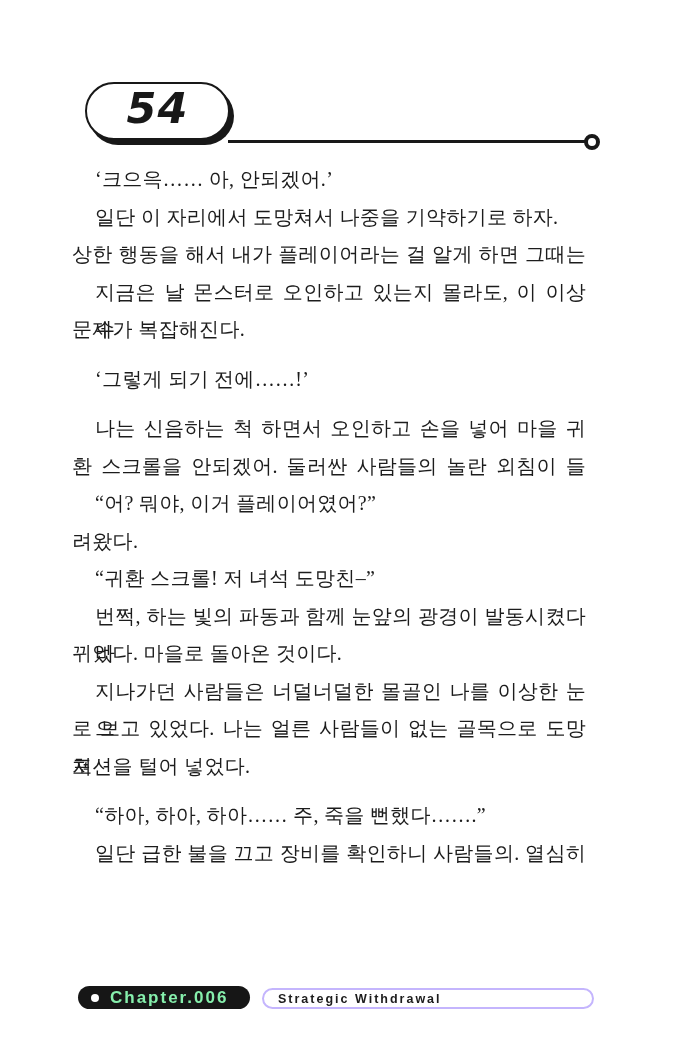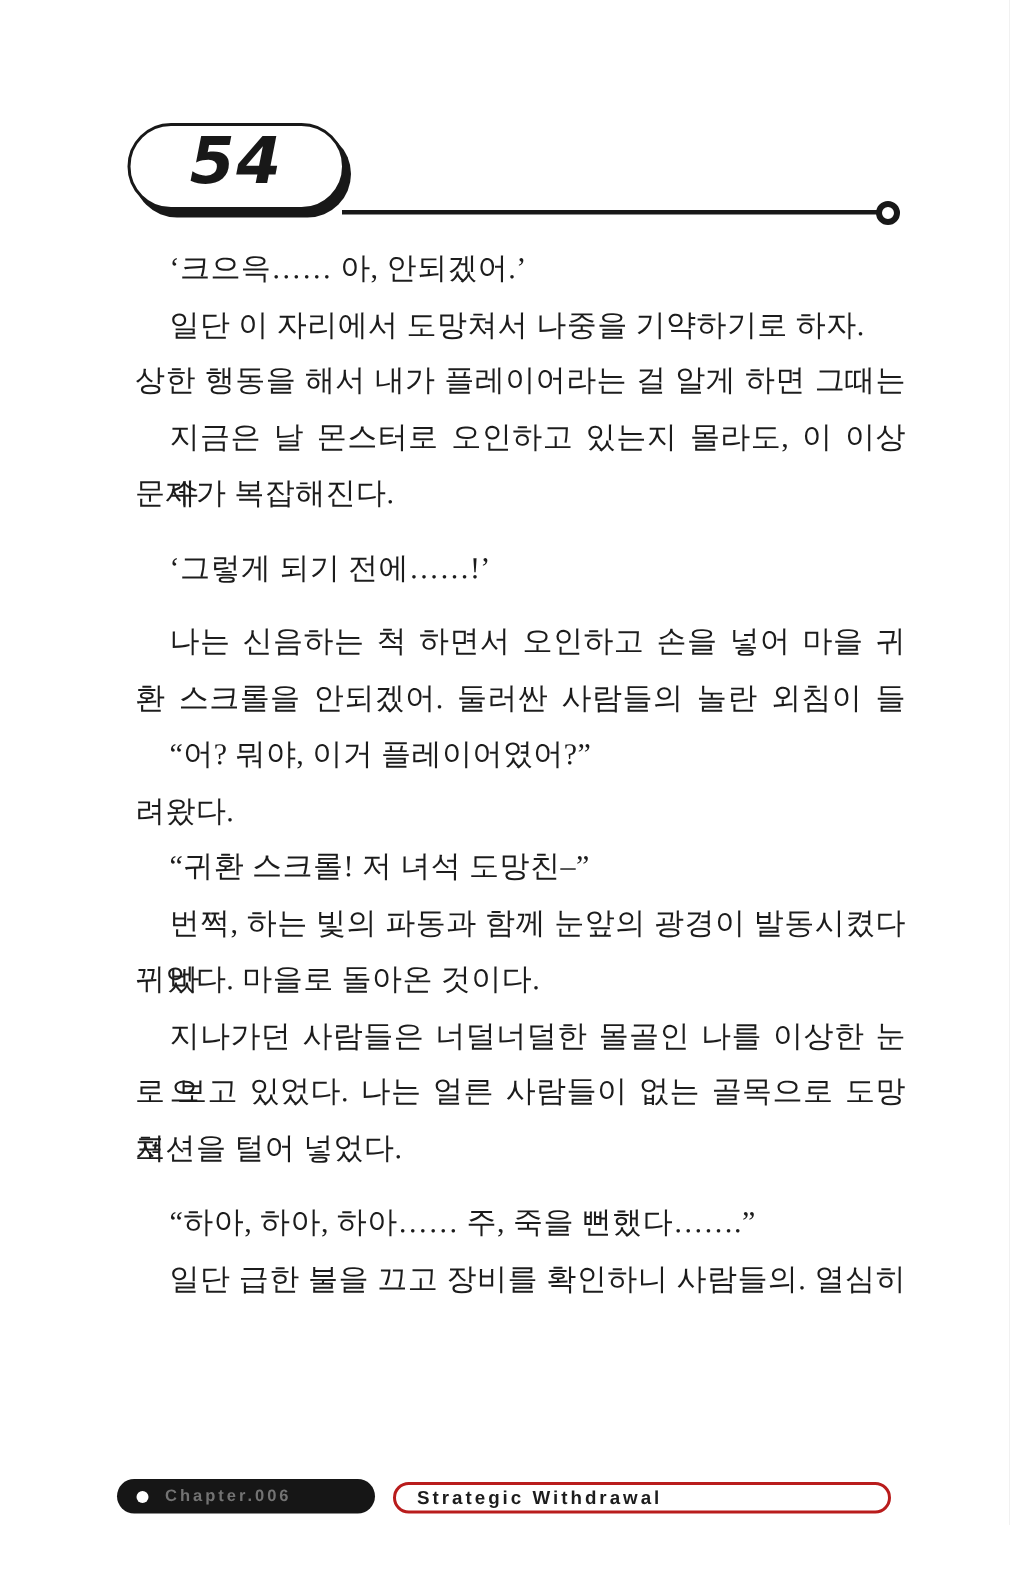--- a/index.html
+++ b/index.html
@@ -49,21 +49,21 @@
     width: 16px; height: 16px;
     border: 4.5px solid #181818;
     border-radius: 50%;
     background: #ffffff;
     z-index: 1;
   }
 
   
   .body-text {
     position: absolute;
-    left: 90px; top: 161px;
+    left: 72px; top: 161px;
     width: 514px;
   }
   .line {
     font-size: 20px;
     line-height: 37.5px;
     height: 37.5px;
     white-space: nowrap;
     letter-spacing: 0.3px;
     color: #1c1c1c;
   }
@@ -87,32 +87,32 @@
   .footer-dot {
     width: 8px; height: 8px;
     border-radius: 50%;
     background: #ffffff;
     margin-left: 13px;
     flex: 0 0 auto;
   }
   .footer-chapter-label {
     font-family: "Liberation Sans", sans-serif;
     font-weight: bold;
-    font-size: 11px;
+    font-size: 17px;
     letter-spacing: 2px;
-    color: #737373;
+    color: #86efac;
     margin-left: 11px;
     transform: translateY(-0.5px);
   }
   .footer-title {
     position: absolute;
     left: 262px; top: 988px;
     width: 332px; height: 21px;
     background: #ffffff;
-    border: 2px solid #b91c1c;
+    border: 2px solid #c4b5fd;
     border-radius: 11px;
     display: flex; align-items: center;
   }
   .footer-title-label {
     font-family: "Liberation Sans", sans-serif;
     font-weight: bold;
     font-size: 12.5px;
     letter-spacing: 2px;
     color: #1c1c1c;
     margin-left: 14px;

